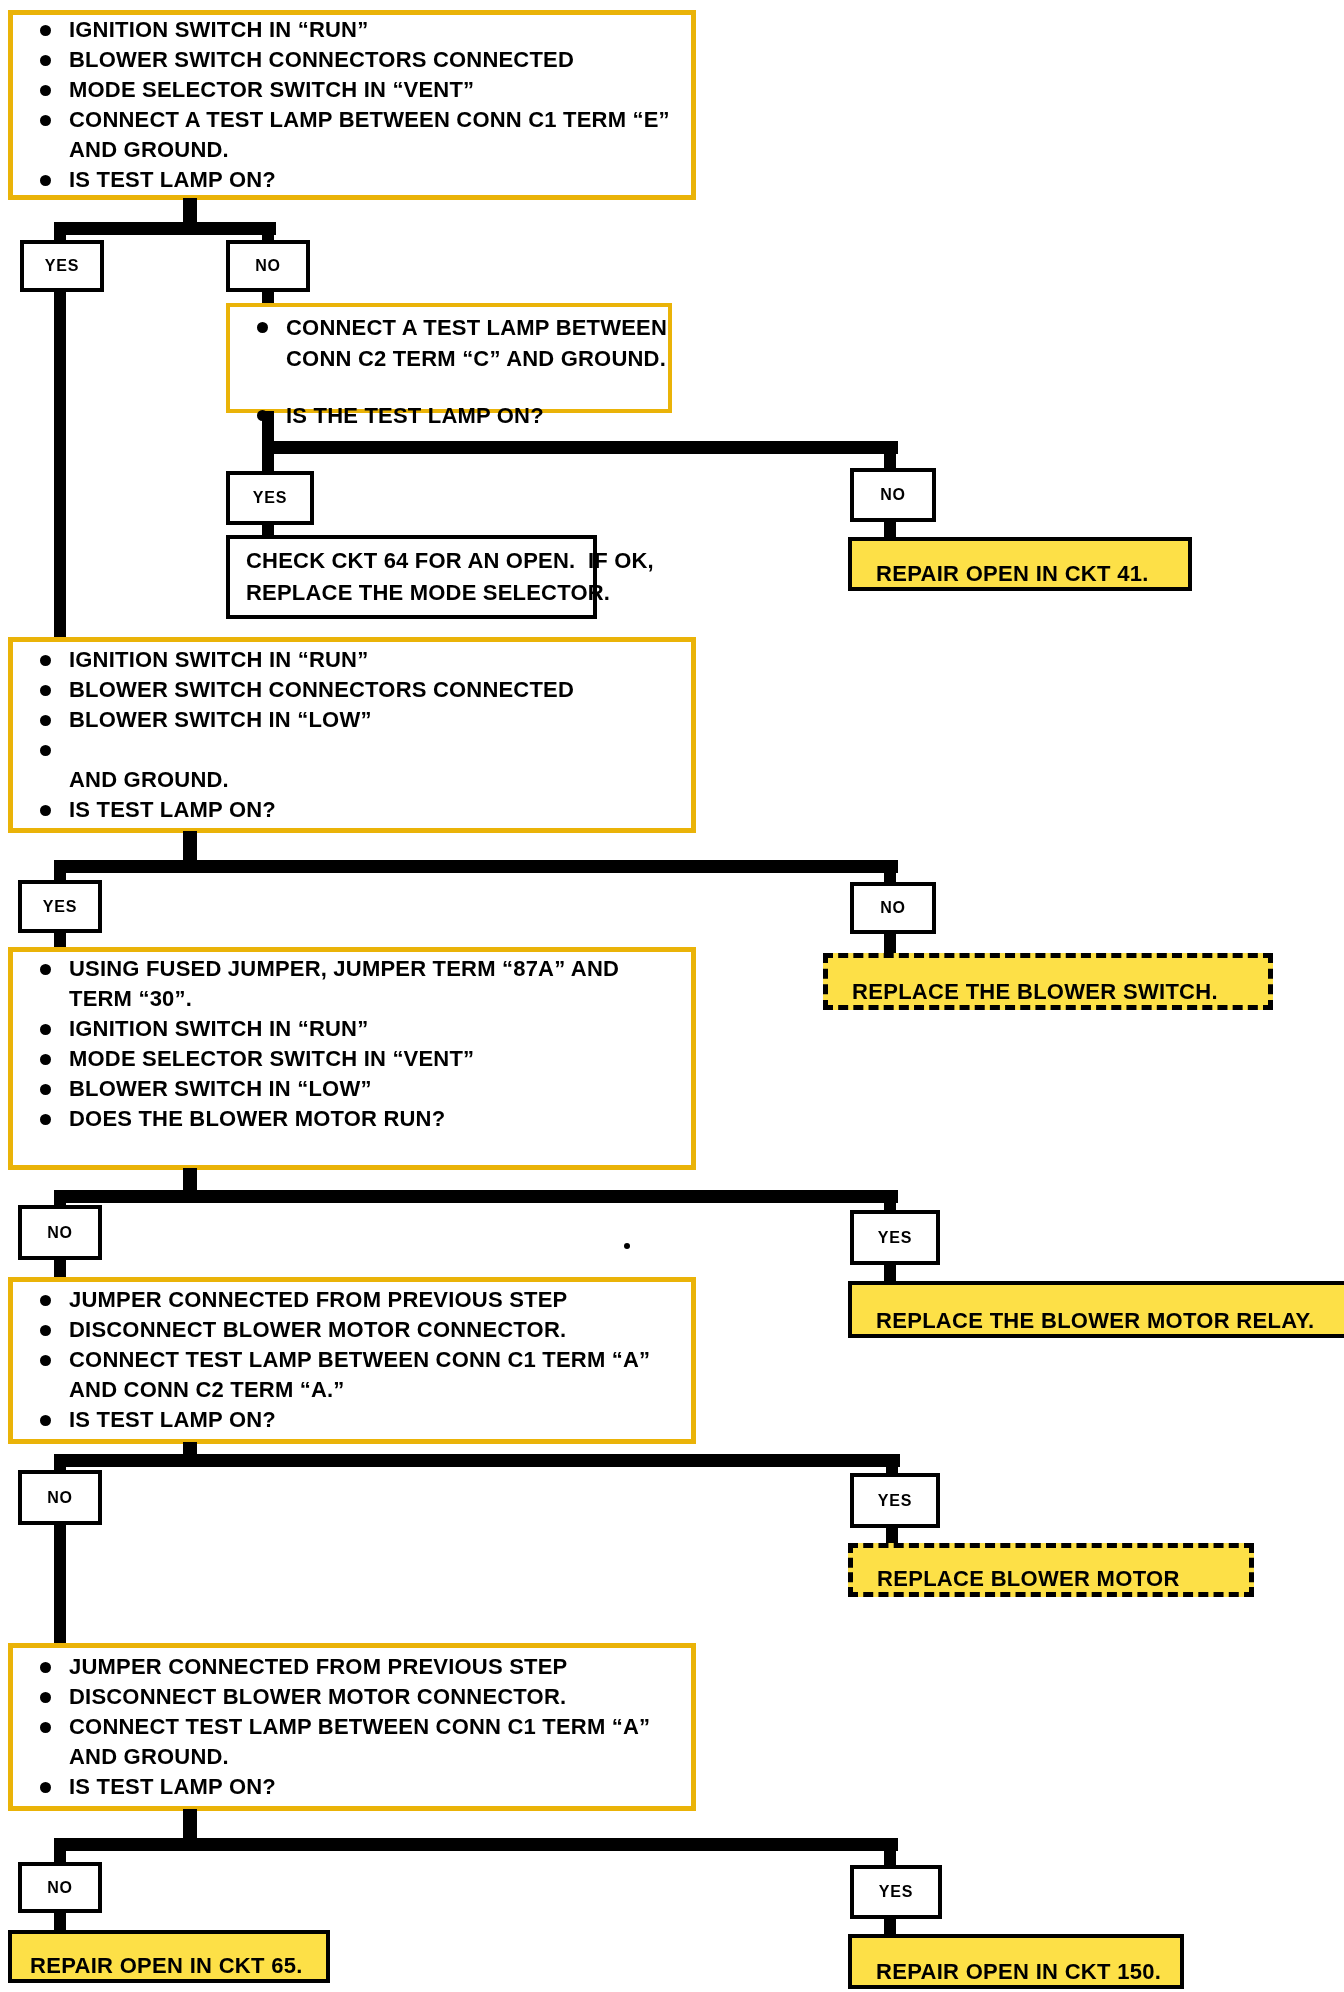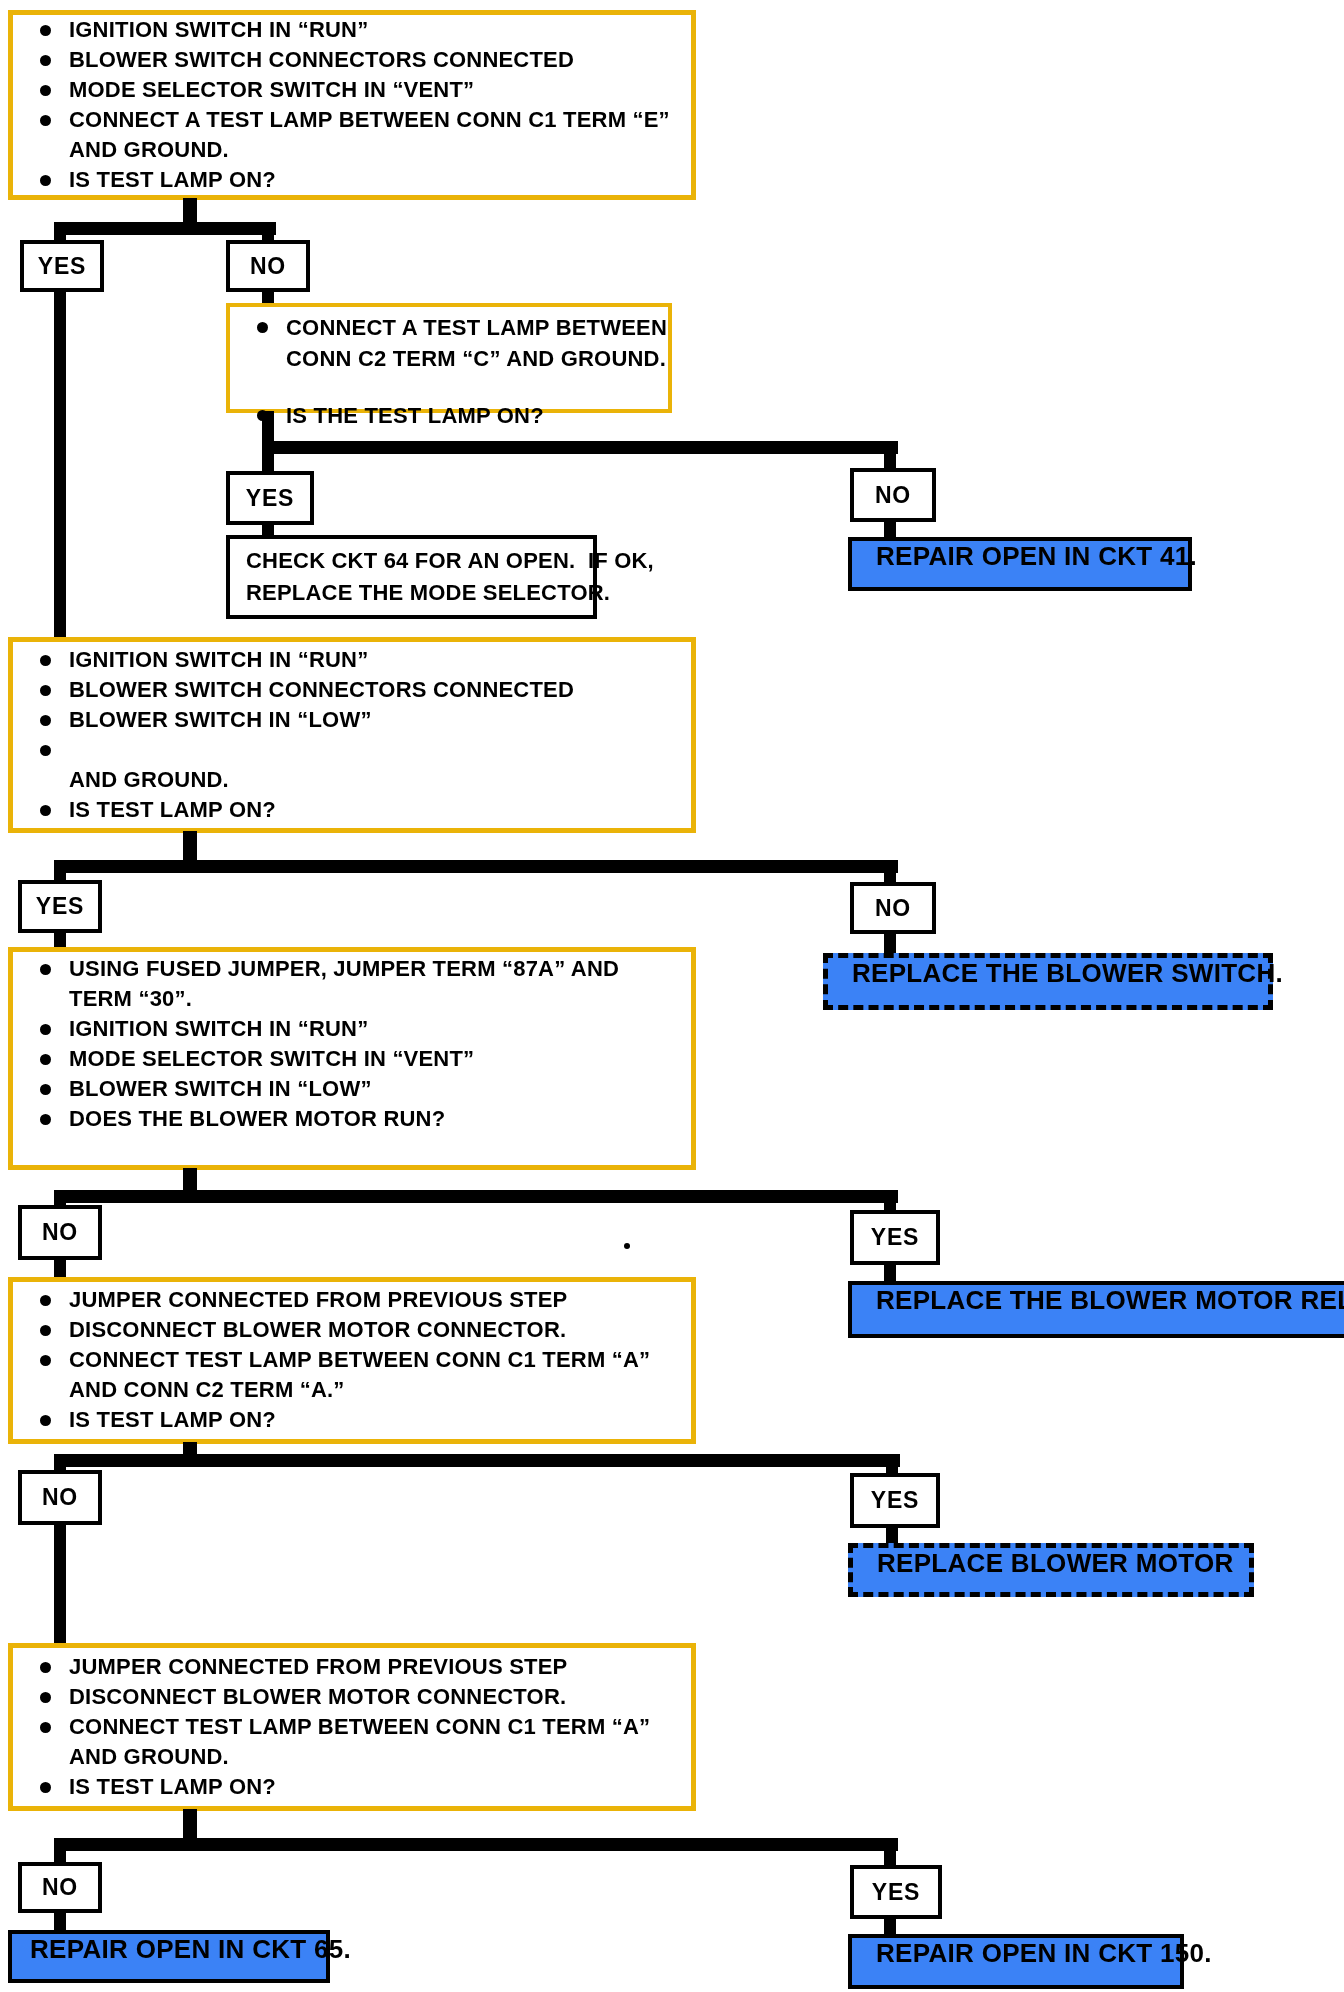--- a/index.html
+++ b/index.html
@@ -7,24 +7,24 @@
     position:relative;width:1344px;height:1992px;background:#ffffff;
     font-family:"Liberation Sans", sans-serif;font-weight:700;color:#000;
     overflow:hidden;
   }
   
   .pbox{position:absolute;border:5px solid #eab308;background:#fff;box-sizing:border-box;}
   .ln{position:relative;padding-left:56px;font-size:22px;line-height:30px;height:30px;letter-spacing:.2px;white-space:nowrap;}
   .dot{position:absolute;left:27px;top:10px;width:11px;height:11px;border-radius:50%;background:#000;}
   
   .sbox{position:absolute;border:4px solid #000;background:#fff;box-sizing:border-box;
-    display:flex;align-items:center;justify-content:center;font-size:23px;letter-spacing:.8px;}
-  
-  .abox{position:absolute;border:4px solid #000;background:#3b82f6;box-sizing:border-box;
-    display:flex;align-items:flex-start;padding-left:24px;font-size:26px;letter-spacing:.3px;white-space:nowrap;}
+    display:flex;align-items:center;justify-content:center;font-size:16px;letter-spacing:.8px;}
+  
+  .abox{position:absolute;border:4px solid #000;background:#fde047;box-sizing:border-box;
+    display:flex;align-items:flex-end;padding-left:24px;font-size:22px;letter-spacing:.3px;white-space:nowrap;}
   .abox.dashed{border:5px dashed #000;}
   
   .tbox{position:absolute;border:4px solid #000;background:#fff;box-sizing:border-box;padding:6px 0 0 16px;}
   .tbox .tl{font-size:22px;line-height:32px;height:32px;letter-spacing:.2px;white-space:pre;}
   
   .c{position:absolute;background:#000;}
   .artifact{position:absolute;width:6px;height:6px;background:#000;border-radius:50%;}
 </style>
 </head>
 <body>

